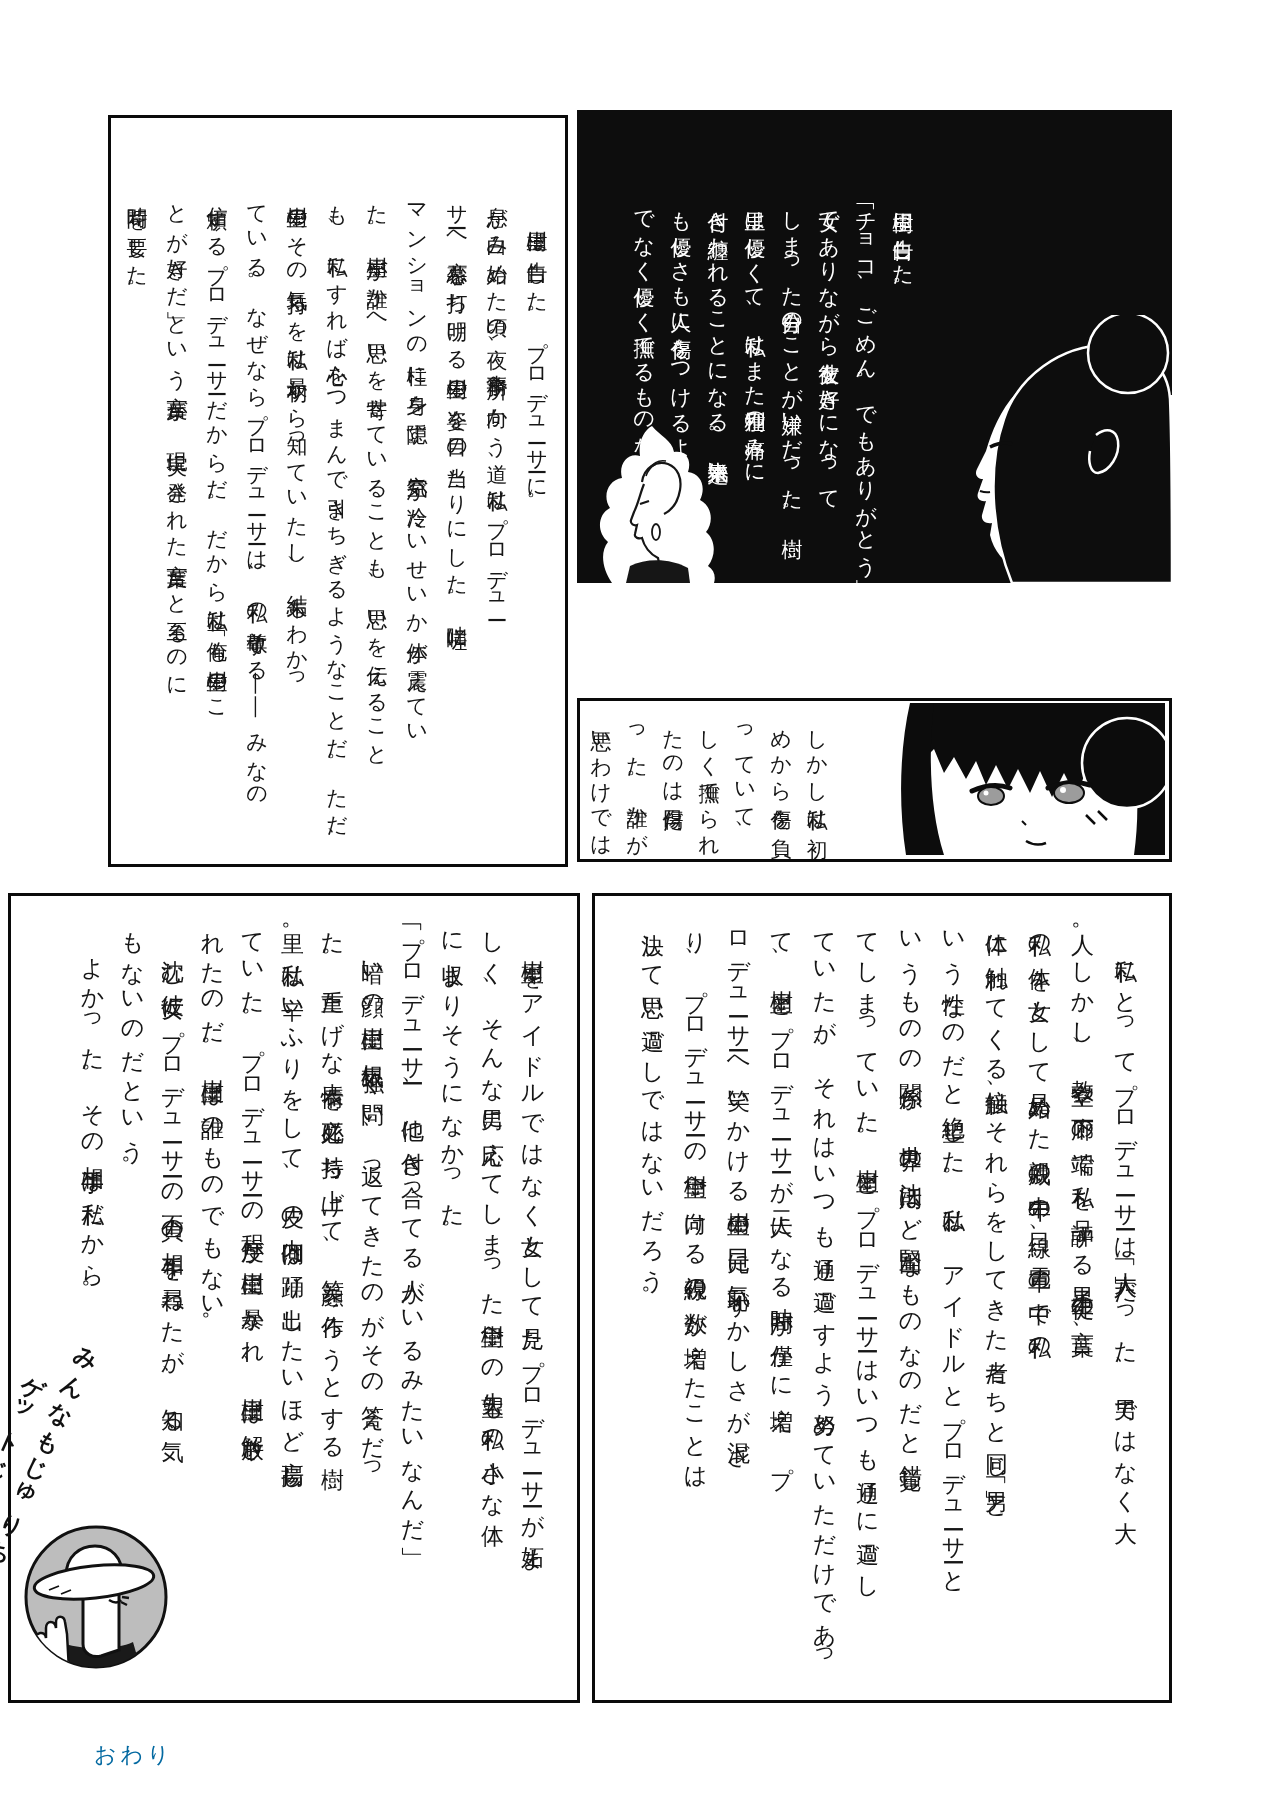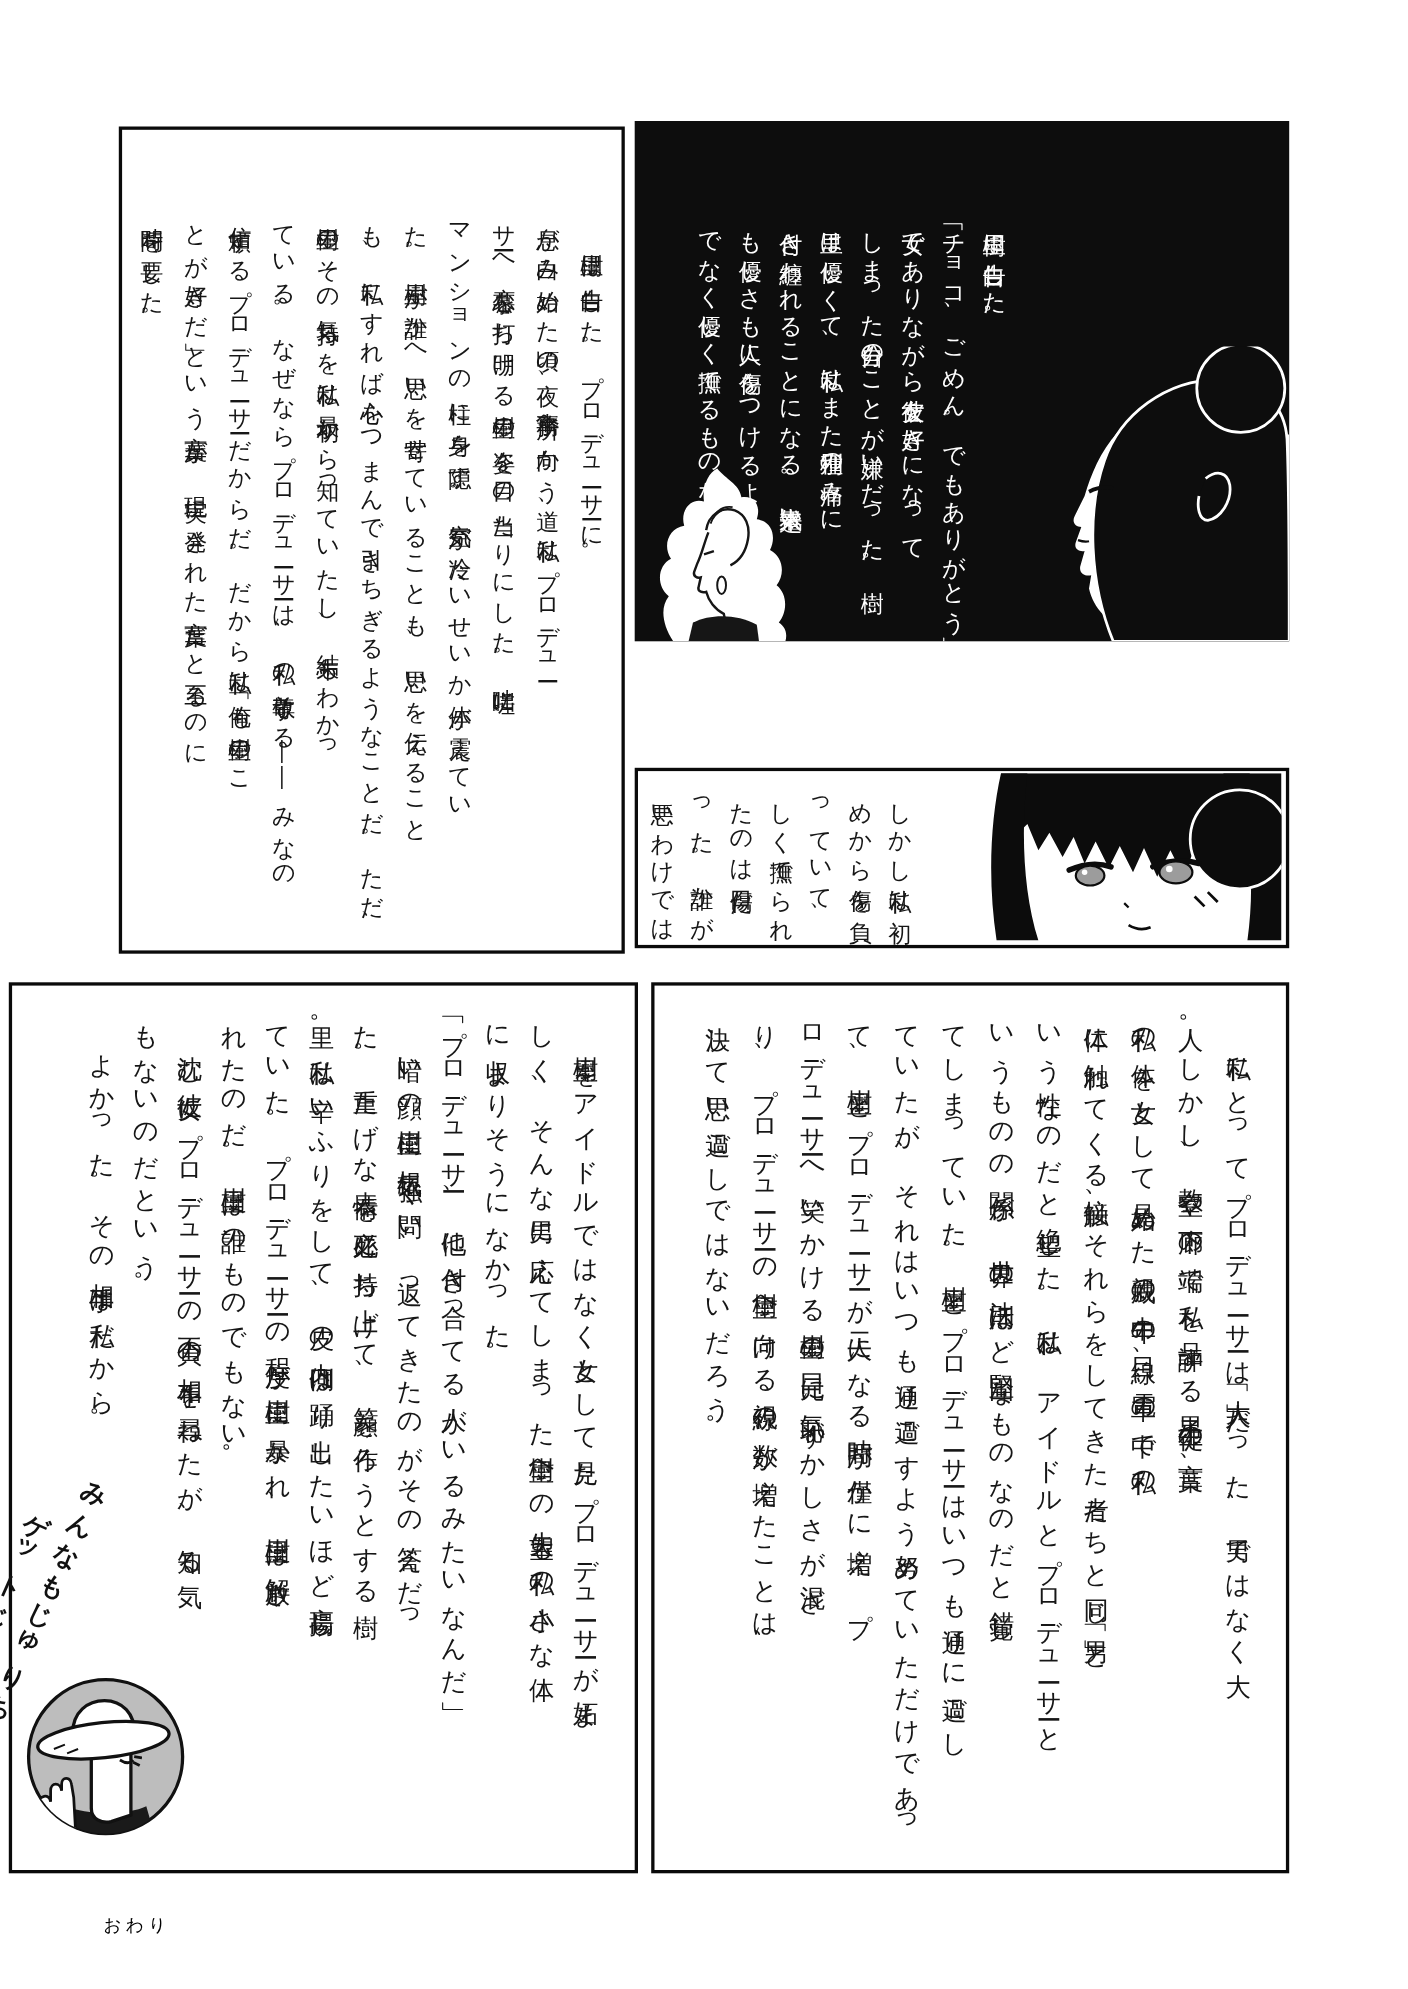--- a/index.html
+++ b/index.html
@@ -22,21 +22,21 @@
   .box-br .vtext{top:20px;right:22px;height:790px;font-size:23px;letter-spacing:3.5px;line-height:43px;}
   .box-bl .vtext{top:20px;right:24px;height:790px;font-size:23px;letter-spacing:3.5px;line-height:40px;}
   .illustration{position:absolute;}
   .handwritten{
     position:absolute;left:30px;top:446px;
     writing-mode:vertical-rl;text-orientation:mixed;
     font-size:23px;font-weight:bold;letter-spacing:4px;line-height:36px;
     transform:rotate(24deg);transform-origin:top right;color:#111111;
   }
   .handwritten .hw2{margin-top:46px;}
-  .end-label{position:absolute;left:94px;top:1740px;font-size:16px;letter-spacing:4px;color:#000000;font-family:Liberation Mono, monospace;}
+  .end-label{position:absolute;left:94px;top:1740px;font-size:22px;letter-spacing:4px;color:#0369a1;font-family:Liberation Mono, monospace;}
 </style>
 </head>
 <body>
 
 <div class="page">
 
   <div class="box box-tl" style="left:108px;top:115px;width:460px;height:752px;">
     <div class="vtext">
       <div class="vcol">　樹里は告白した。プロデューサーに。</div>
       <div class="vcol">息が白み始めた頃の夜、事務所へ向かう道、私はプロデュー</div>

